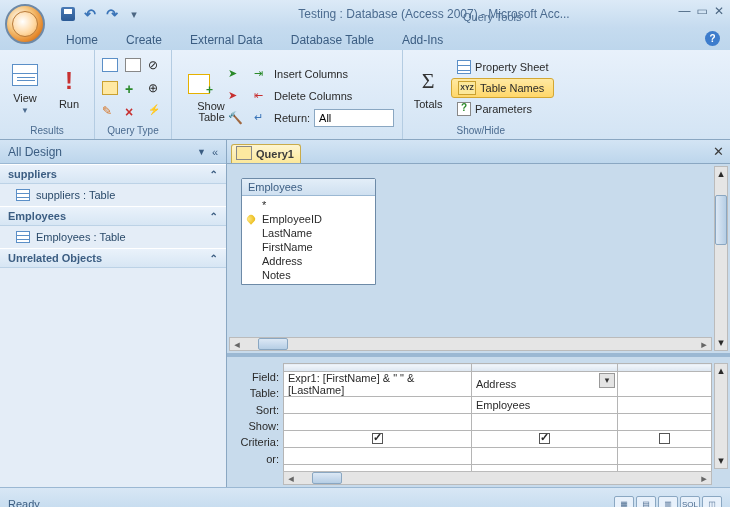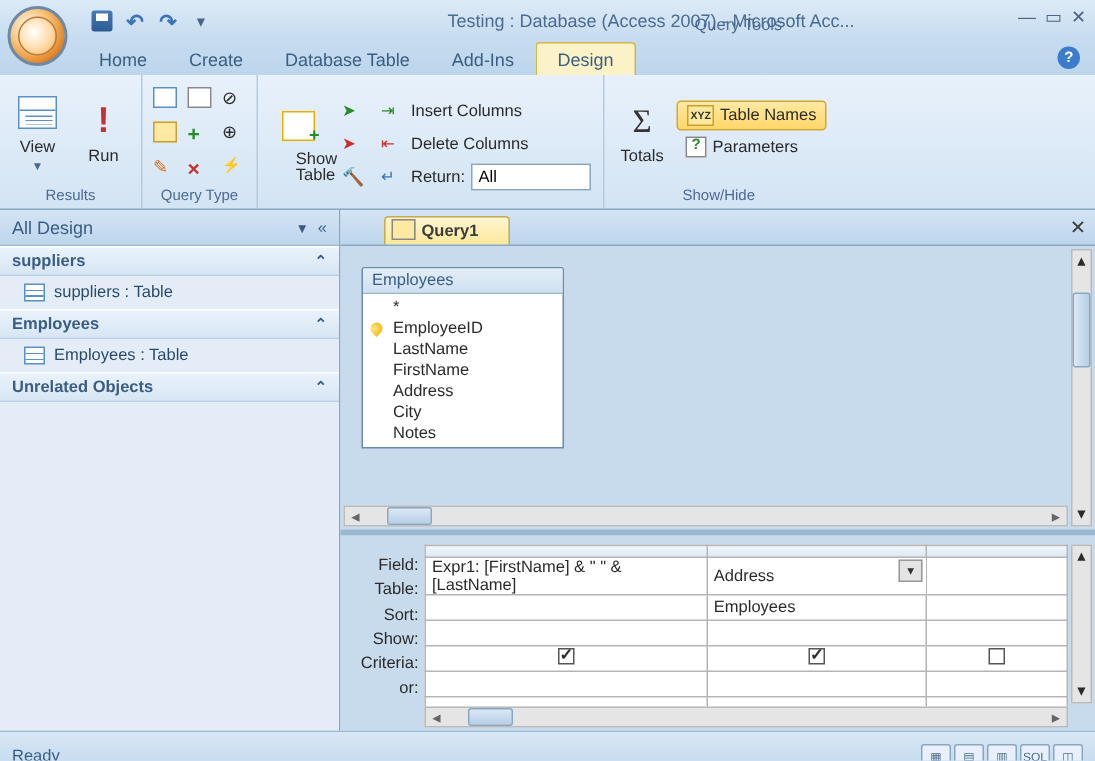--- a/index.html
+++ b/index.html
@@ -46,21 +46,21 @@
 .nav-group-h .spacer { flex:1; }
 .nav-item { height:22px; display:flex; align-items:center; padding: 0 8px 0 16px; gap:6px; color:#2a4a6a; }
 .table-icon { width:14px; height:12px; background: linear-gradient(#fff 0 3px, #5b8fc7 3px 4px, #fff 4px 7px, #5b8fc7 7px 8px, #fff 8px 11px); border:1px solid #5b8fc7; }
 .form-icon { width:14px; height:12px; background: #fff; border:1px solid #d4657b; position:relative; }
 .form-icon:before { content:""; position:absolute; left:2px; top:2px; width:8px; height:2px; background:#d4657b; }
 .form-icon:after { content:""; position:absolute; left:2px; top:6px; width:6px; height:2px; background:#d4657b; }
 
 
 .main { flex:1; display:flex; flex-direction:column; background:#bdd4e8; }
 .doc-tabs { height:24px; background: linear-gradient(#d3e4f4,#bdd6ec); display:flex; align-items:flex-end; padding: 0 0 0 4px; border-bottom:1px solid #8aa7c2; position:relative; }
-.doc-tab { background: linear-gradient(#fef5d0,#fce89a); border:1px solid #c9ab4a; border-bottom:none; border-radius:3px 3px 0 0; padding: 3px 20px 3px 6px; display:flex; align-items:flex-end; gap:4px; font-weight:bold; color:#3b3b3b; font-size:11px;margin-left:25px; }
+.doc-tab { background: linear-gradient(#fef5d0,#fce89a); border:1px solid #c9ab4a; border-bottom:none; border-radius:3px 3px 0 0; padding: 3px 6px 3px 6px; display:flex; align-items:flex-end; gap:4px; font-weight:bold; color:#3b3b3b; font-size:11px; }
 .doc-close { position:absolute; right:6px; top:4px; font-size:13px; color:#3b3b3b; cursor:default; }
 
 .design-upper { flex:1; background:#c8dbec; position:relative; overflow:hidden; padding: 14px; border-bottom: 4px solid #9bb8d3; }
 .field-box { width: 135px; background:#fff; border:1px solid #6d8aa7; border-radius:2px 2px 0 0; }
 .field-box-h { background: linear-gradient(#e3eef8,#cfe0f0); border-bottom:1px solid #9bb8d3; padding: 2px 6px; color:#3b5d82; font-size:11px; }
 .field-list { padding: 2px 0; }
 .field-item { padding: 1px 8px 1px 20px; font-size:11px; position:relative; }
 .field-item.pk:before { content:""; position:absolute; left:5px; top:3px; width:8px; height:8px; background: radial-gradient(circle at 30% 30%, #ffe680, #e5b100); border-radius: 50% 50% 50% 0; transform: rotate(-45deg); }
 .hscroll { position:absolute; left:2px; right:18px; bottom:2px; height:14px; background:#e5e5e5; border:1px solid #bbb; display:flex; }
 .hscroll .thumb { width:30px; background: linear-gradient(#dce8f5,#b6cee5); border:1px solid #8aa7c2; border-radius:2px; margin-left:14px; }
@@ -129,25 +129,23 @@
   <div class="win-controls">
     <span>—</span>
     <span>▭</span>
     <span>✕</span>
   </div>
 </div>
 
 <div class="ribbon-tabs">
   <div class="ribbon-tab">Home</div>
   <div class="ribbon-tab">Create</div>
+  <div class="ribbon-tab">External Data</div>
   <div class="ribbon-tab">Database Table</div>
   <div class="ribbon-tab">Add-Ins</div>
-  <div class="ribbon-tab context">
-    <span>Design</span>
-  </div>
   <div style="position:absolute; left:463px; top:-17px; font-size:11px; color:#4b6b8f;">Query Tools</div>
   <div class="help-icon">?</div>
 </div>
 
 <div class="ribbon">
   <div class="rgroup">
     <div class="rgroup-body">
       <div class="big-btn">
         <div class="big-icon">
             <span class="i-view"></span>
@@ -199,21 +197,21 @@
     </div>
     <div class="rgroup-label">Query Type</div>
   </div>
 
   <div class="rgroup">
     <div class="rgroup-body">
       <div class="big-btn" style="width:46px;">
         <div class="big-icon">
             <span class="i-showtable"></span>
           </div>
-        <span style="white-space:pre; text-align:left; line-height:11px;margin-left:24px;">Show
+        <span style="white-space:pre; text-align:right; line-height:11px;margin-left:24px;">Show
 Table</span>
       </div>
       <div class="qsetup-col">
         <div class="qsetup-row">
             <span class="qi" style="color:#2a8a2a;">➤</span>
           </div>
         <div class="qsetup-row">
             <span class="qi" style="color:#c73030;">➤</span>
           </div>
         <div class="qsetup-row">
@@ -240,20 +238,24 @@
 
   <div class="rgroup" style="border-right:none;">
     <div class="rgroup-body">
       <div class="big-btn">
         <div class="big-icon">
             <span class="i-sigma">Σ</span>
           </div>
         <span>Totals</span>
       </div>
       <div class="sh-col">
+        <div class="sh-row">
+            <span class="i-prop"></span>
+            <span>Property Sheet</span>
+          </div>
         <div class="sh-row active">
             <span class="i-xyz">XYZ</span>
             <span>Table Names</span>
           </div>
         <div class="sh-row">
             <span class="i-param"></span>
             <span>Parameters</span>
           </div>
       </div>
     </div>
@@ -307,21 +309,20 @@
 
     <div class="design-upper">
       <div class="field-box">
         <div class="field-box-h">Employees</div>
         <div class="field-list" id="field-list">
             <div class="field-item">*</div>
             <div class="field-item pk">EmployeeID</div>
             <div class="field-item">LastName</div>
             <div class="field-item">FirstName</div>
             <div class="field-item">Address</div>
-            <div class="field-item">City</div>
             <div class="field-item">Notes</div>
           </div>
       </div>
       <div class="hscroll">
           <div class="arrow">◂</div>
           <div class="thumb"></div>
           <div style="flex:1"></div>
           <div class="arrow">▸</div>
         </div>
       <div class="vscroll">

